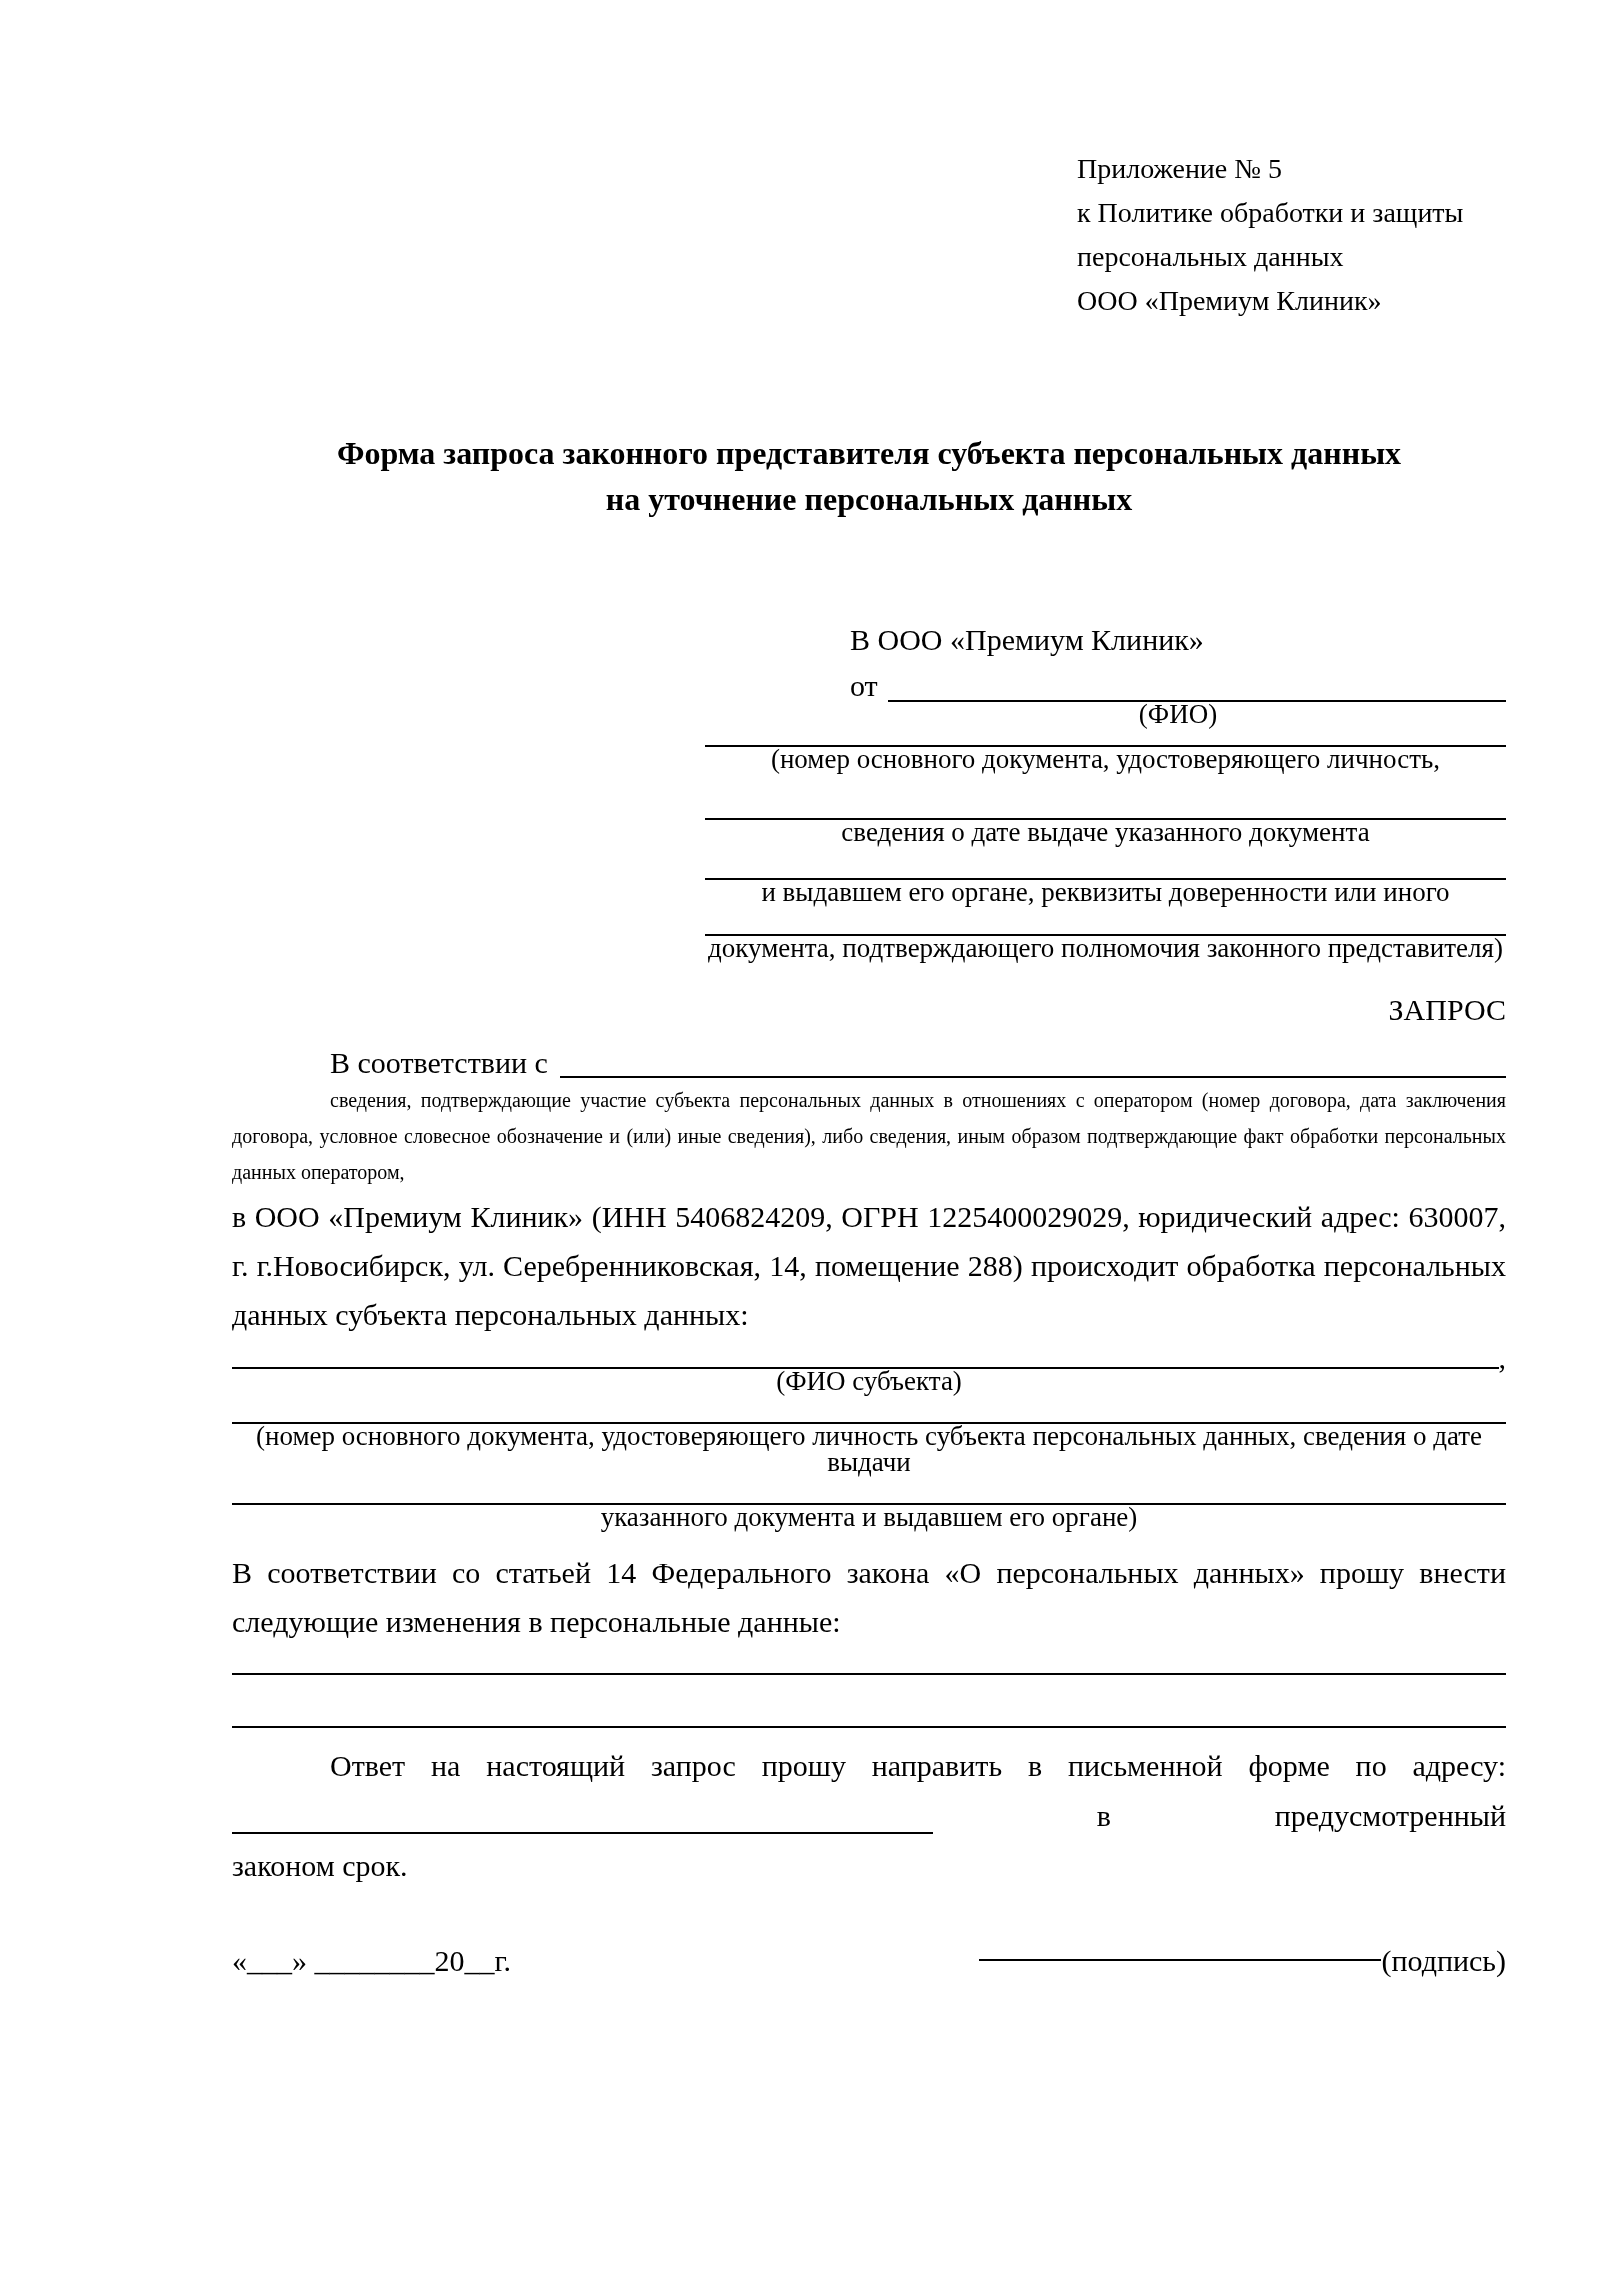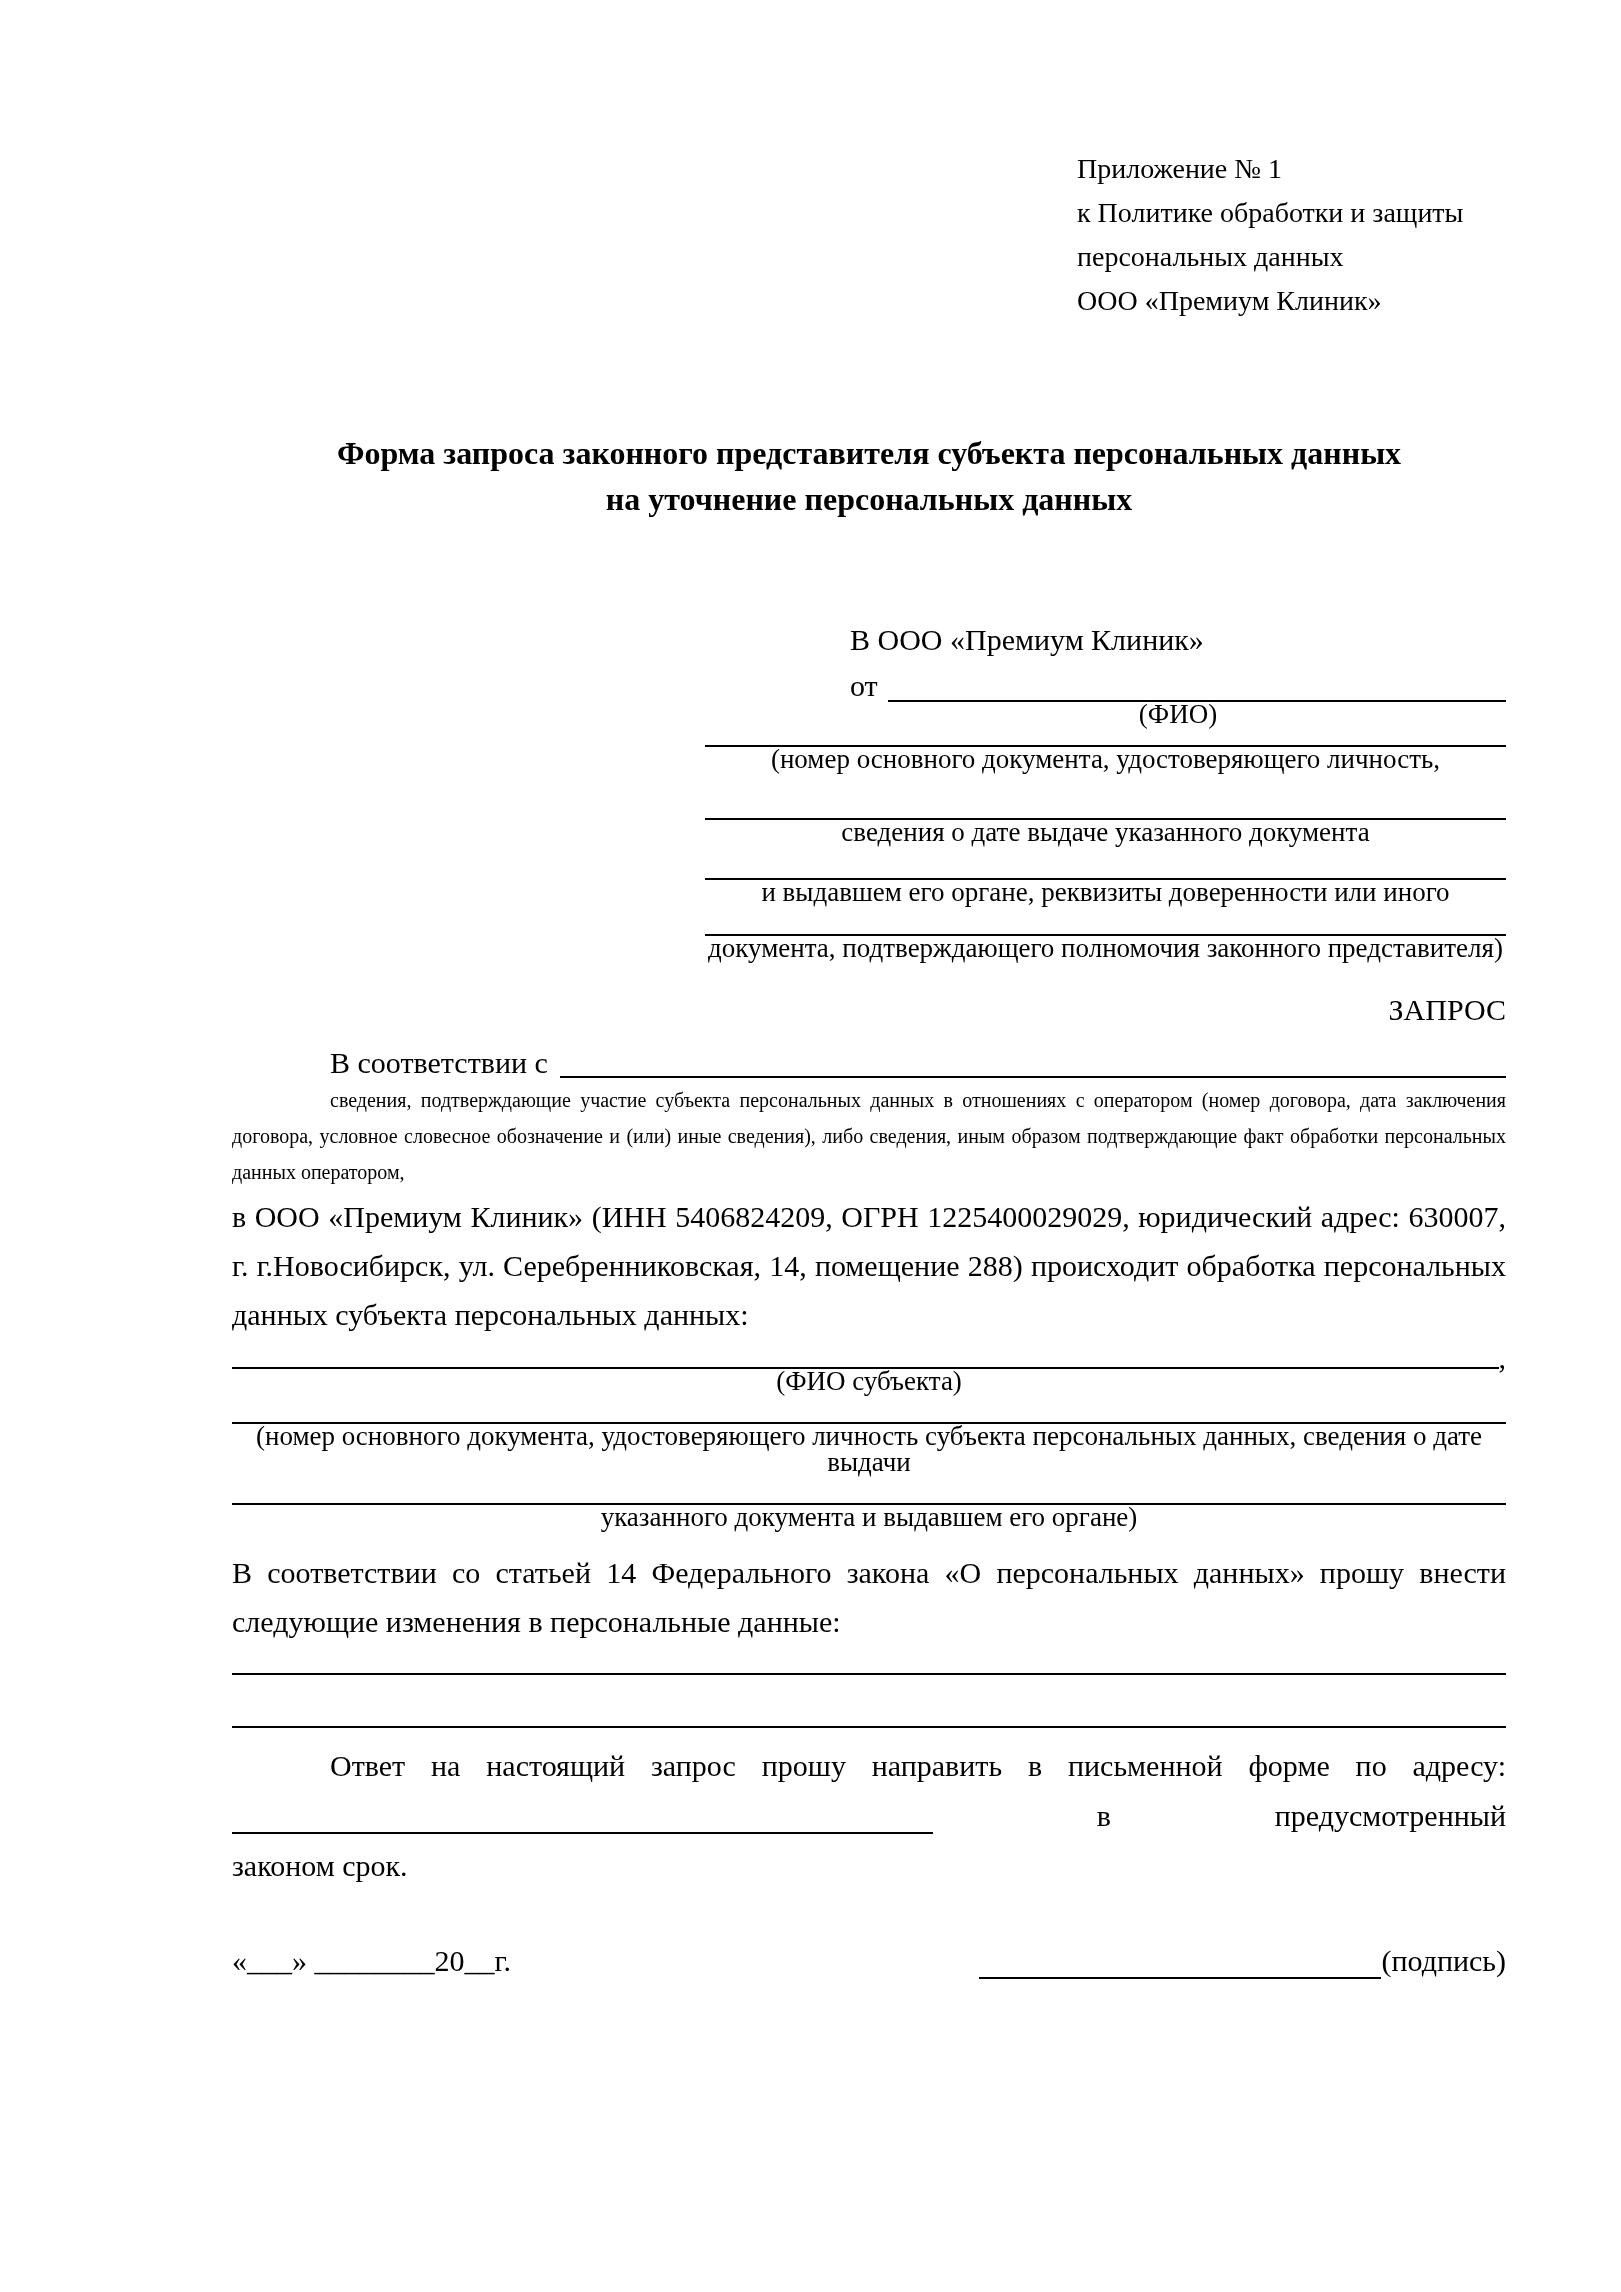--- a/index.html
+++ b/index.html
@@ -102,32 +102,32 @@
   .resp-line2 .addr-fill { flex:0 0 701px; border-bottom:2.9px solid #000; }
   .resp-line2 .w1 { margin-left:auto; line-height:37px; }
   .resp-line2 .w2 { margin-left:auto; line-height:37px; }
   .resp-line3 { line-height:51px; margin-top:5.9px; }
   
   .footer-row {
     display:flex; align-items:flex-end;
     margin-top:51px;
   }
   .footer-row .date { line-height:37px; white-space:nowrap; }
-  .footer-row .sig-group { margin-left:auto; display:flex; align-items:flex-end; }
+  .footer-row .sig-group { margin-left:auto; display:flex; align-items:center; }
   .footer-row .sig-line { width:402px; border-bottom:2.9px solid #000; height:0; }
   .footer-row .sig-caption { line-height:37px; white-space:nowrap; }
 </style>
 </head>
 <body>
 
 <div class="page">
   <div class="content">
 
     <div class="appendix">
-      <div>Приложение № 1</div>
+      <div>Приложение № 5</div>
       <div>к Политике обработки и защиты</div>
       <div>персональных данных</div>
       <div>ООО «Премиум Клиник»</div>
     </div>
 
     <div class="doc-title">
       <div>Форма запроса законного представителя субъекта персональных данных</div>
       <div>на уточнение персональных данных</div>
     </div>
 

